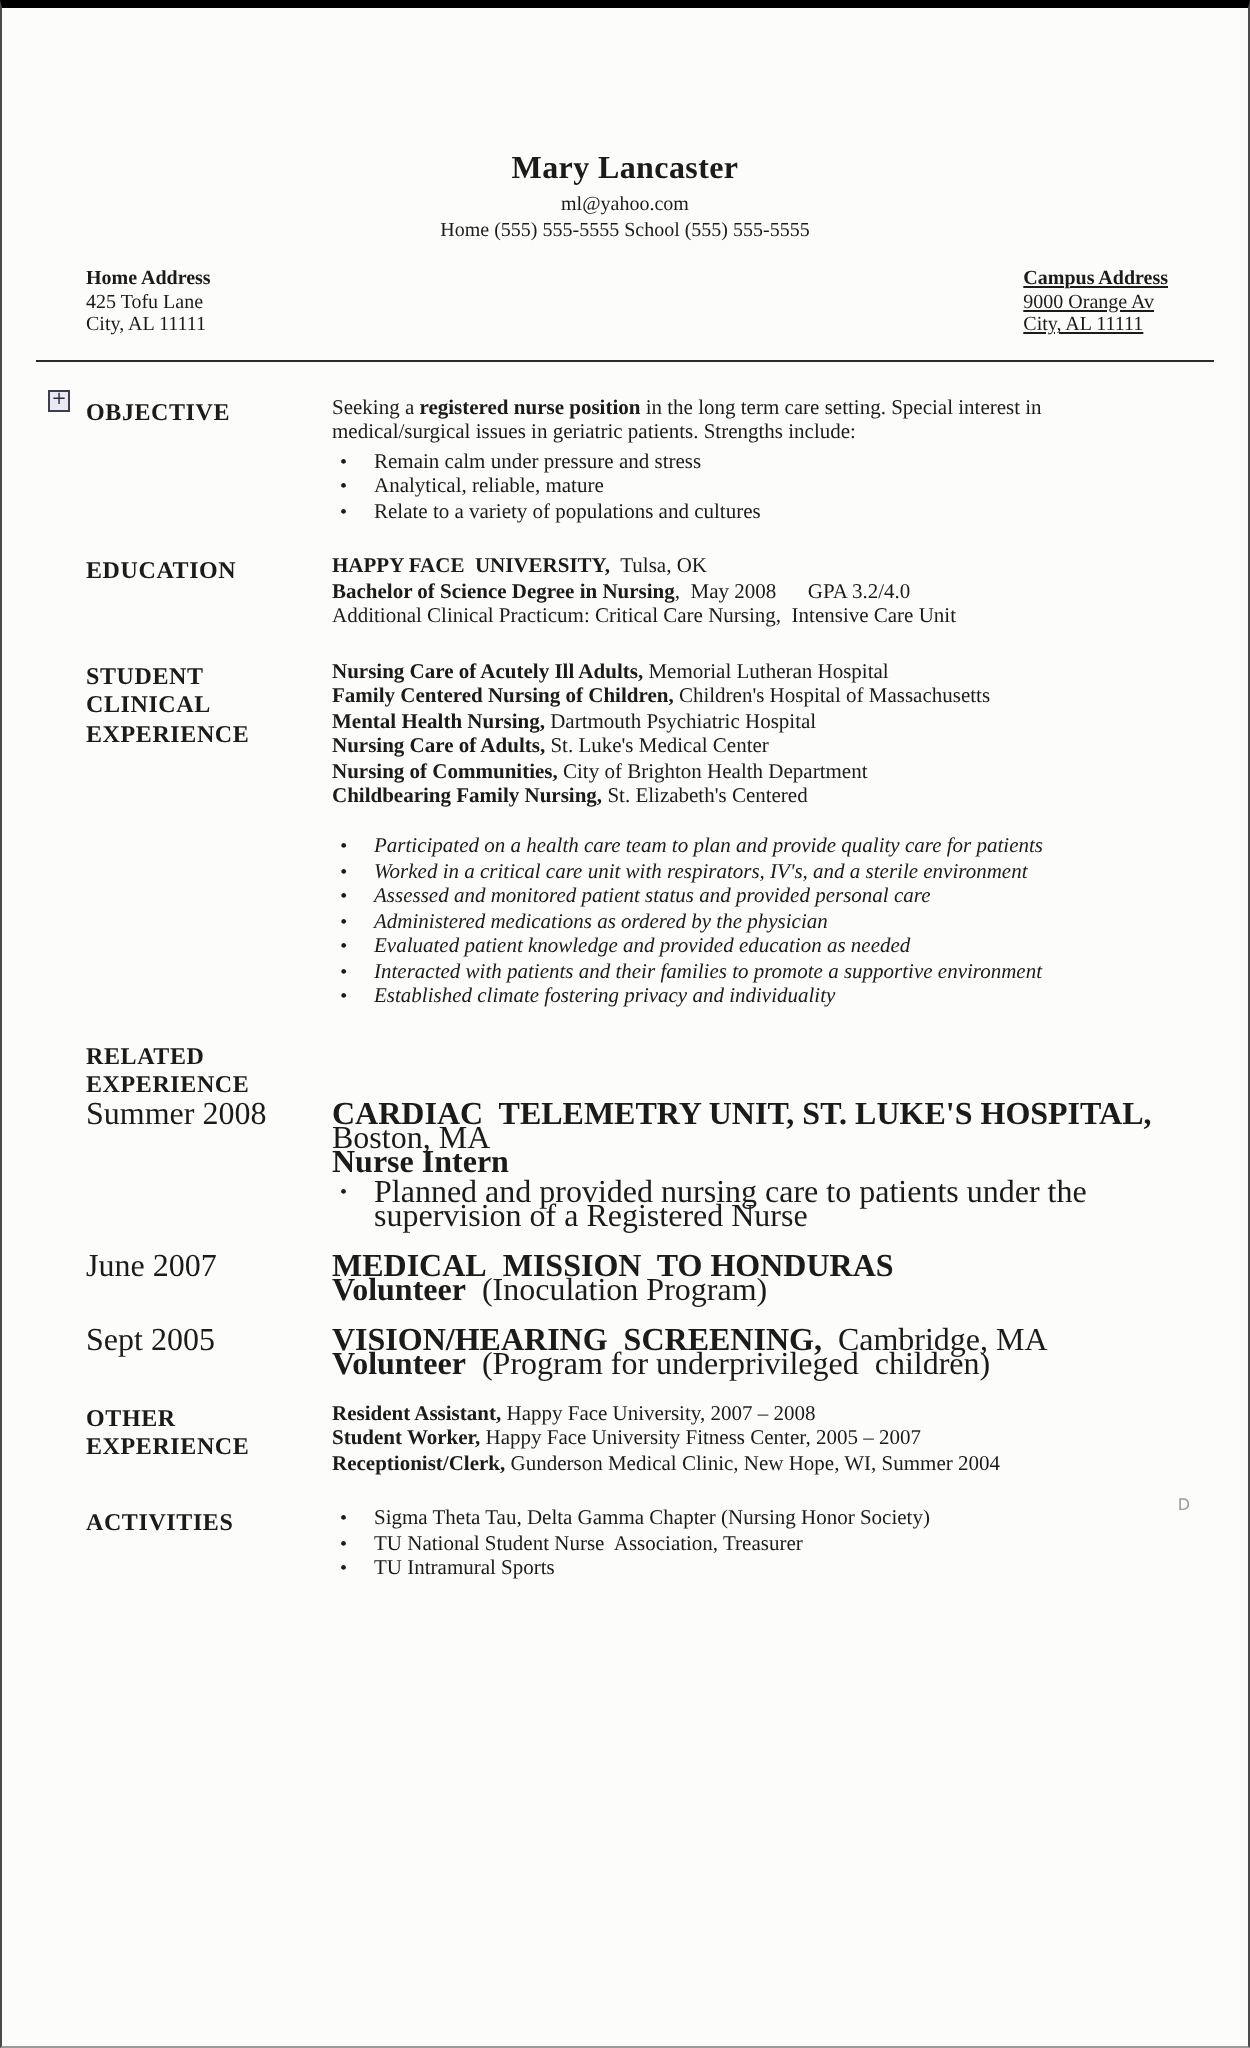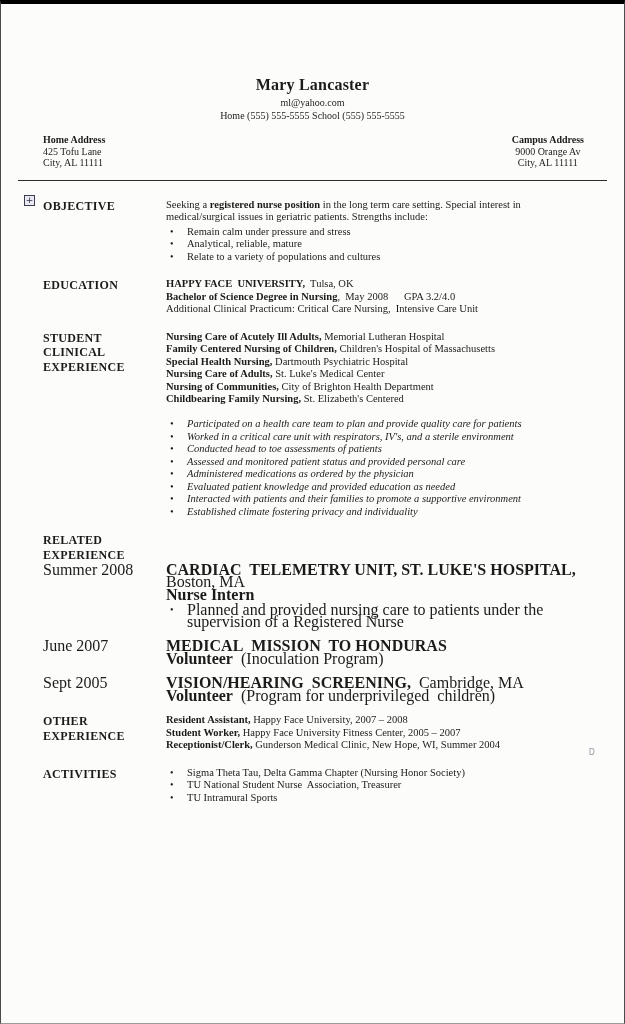--- a/index.html
+++ b/index.html
@@ -18,21 +18,21 @@
   }
   .top { text-align: center; padding-top: 72px; }
   .name { font-size: 16px; font-weight: bold; letter-spacing: 0.2px; }
   .contact { font-size: 10px; margin-top: 2.5px; }
   .addresses {
     display: flex; justify-content: space-between;
     margin-top: 13px; padding: 0 40px 0 42px;
     font-size: 10px; line-height: 11.5px;
   }
   .addr-title { font-weight: bold; }
-  .addr.right { text-align: center; }
+  .addr.right { text-align: left; text-decoration: underline; }
   .rule { height: 0; border-top: 1.5px solid #2b2b2b; margin: 11px 17px 0 17px; }
   .margin-icon {
     position: absolute; left: 23px; top: 191px;
     width: 11px; height: 11px; border: 1px solid #3d3d50; background: #e9e9f2;
   }
   .margin-icon::before {
     content: "+"; position: absolute; left: 0; top: -1px; width: 100%;
     text-align: center; font-size: 9px; line-height: 11px; color: #2e2e45;
     font-family: "DejaVu Sans", sans-serif;
   }
@@ -121,33 +121,30 @@
 
     <section class="section">
       <div class="sec-h">
         <div>STUDENT</div>
         <div>CLINICAL</div>
         <div>EXPERIENCE</div>
       </div>
       <div class="sec-c">
         <div class="line"><span class="b">Nursing Care of Acutely Ill Adults,</span><span> Memorial Lutheran Hospital</span></div>
         <div class="line"><span class="b">Family Centered Nursing of Children,</span><span> Children's Hospital of Massachusetts</span></div>
-        <div class="line"><span class="b">Special Health Nursing,</span><span> Dartmouth Psychiatric Hospital</span></div>
+        <div class="line"><span class="b">Mental Health Nursing,</span><span> Dartmouth Psychiatric Hospital</span></div>
         <div class="line"><span class="b">Nursing Care of Adults,</span><span> St. Luke's Medical Center</span></div>
         <div class="line"><span class="b">Nursing of Communities,</span><span> City of Brighton Health Department</span></div>
         <div class="line"><span class="b">Childbearing Family Nursing,</span><span> St. Elizabeth's Centered</span></div>
         <div class="bullets spaced">
           <div class="bullet">
               <span class="btxt">Participated on a health care team to plan and provide quality care for patients</span>
             </div>
           <div class="bullet">
               <span class="btxt">Worked in a critical care unit with respirators, IV's, and a sterile environment</span>
-            </div>
-          <div class="bullet">
-              <span class="btxt">Conducted head to toe assessments of patients</span>
             </div>
           <div class="bullet">
               <span class="btxt">Assessed and monitored patient status and provided personal care</span>
             </div>
           <div class="bullet">
               <span class="btxt">Administered medications as ordered by the physician</span>
             </div>
           <div class="bullet">
               <span class="btxt">Evaluated patient knowledge and provided education as needed</span>
             </div>

